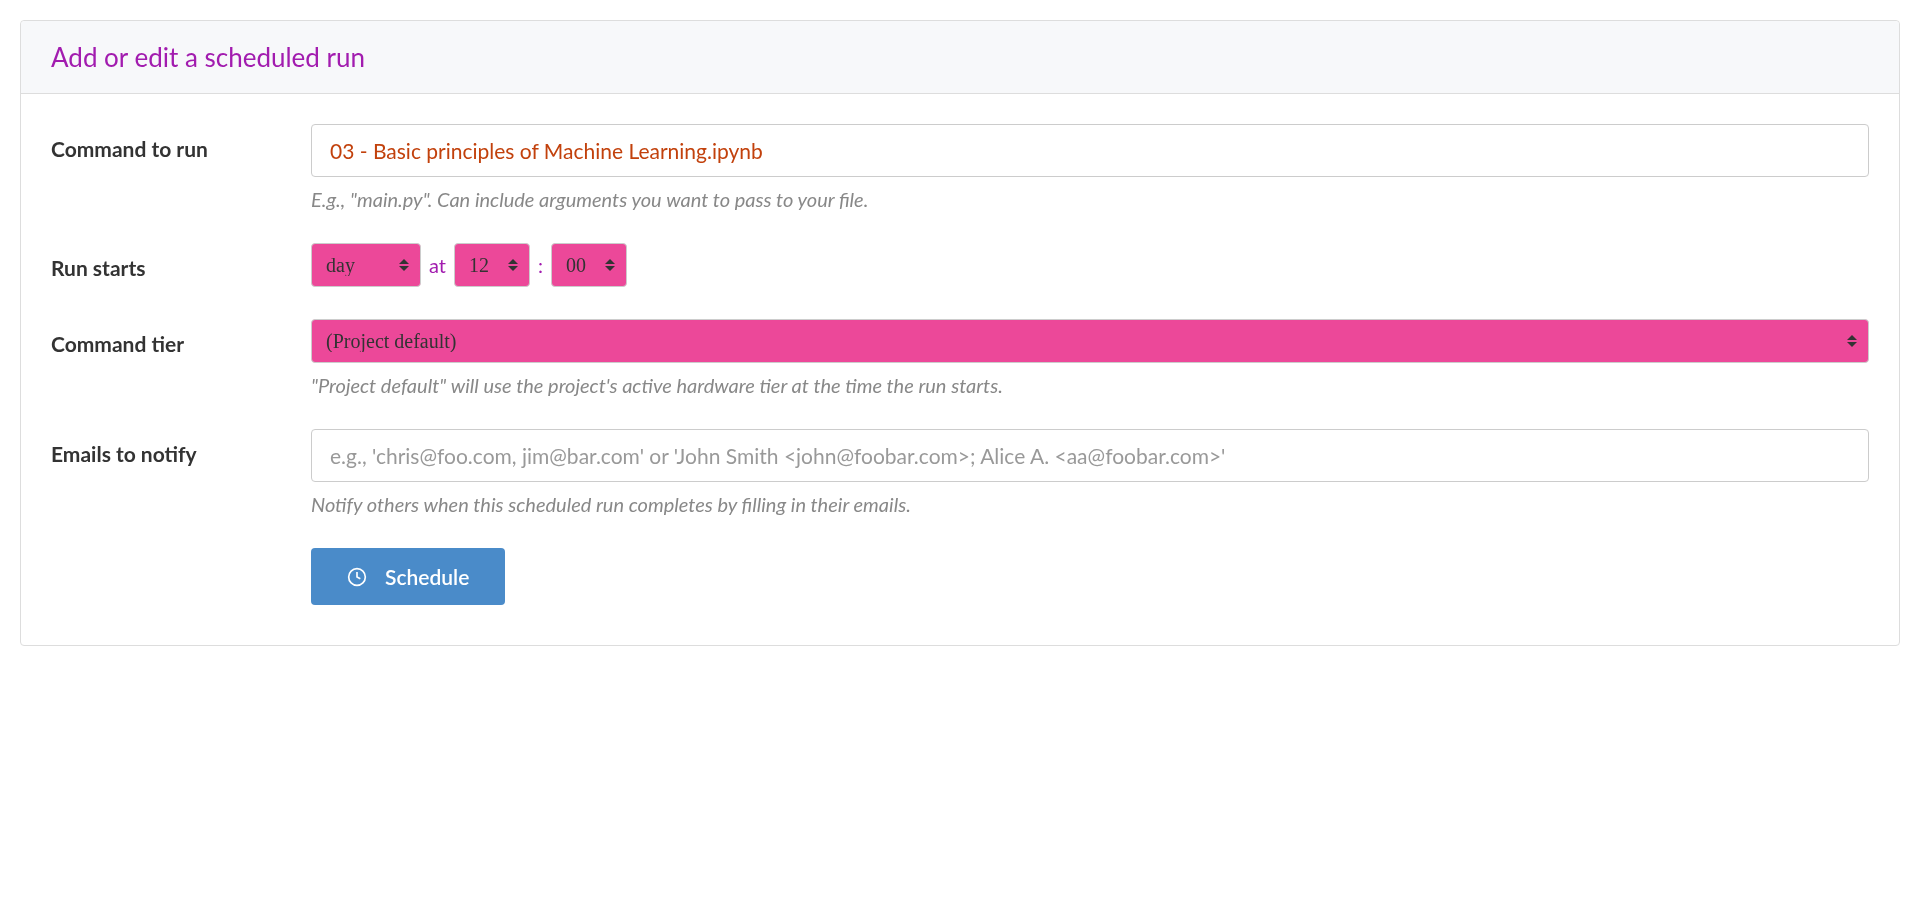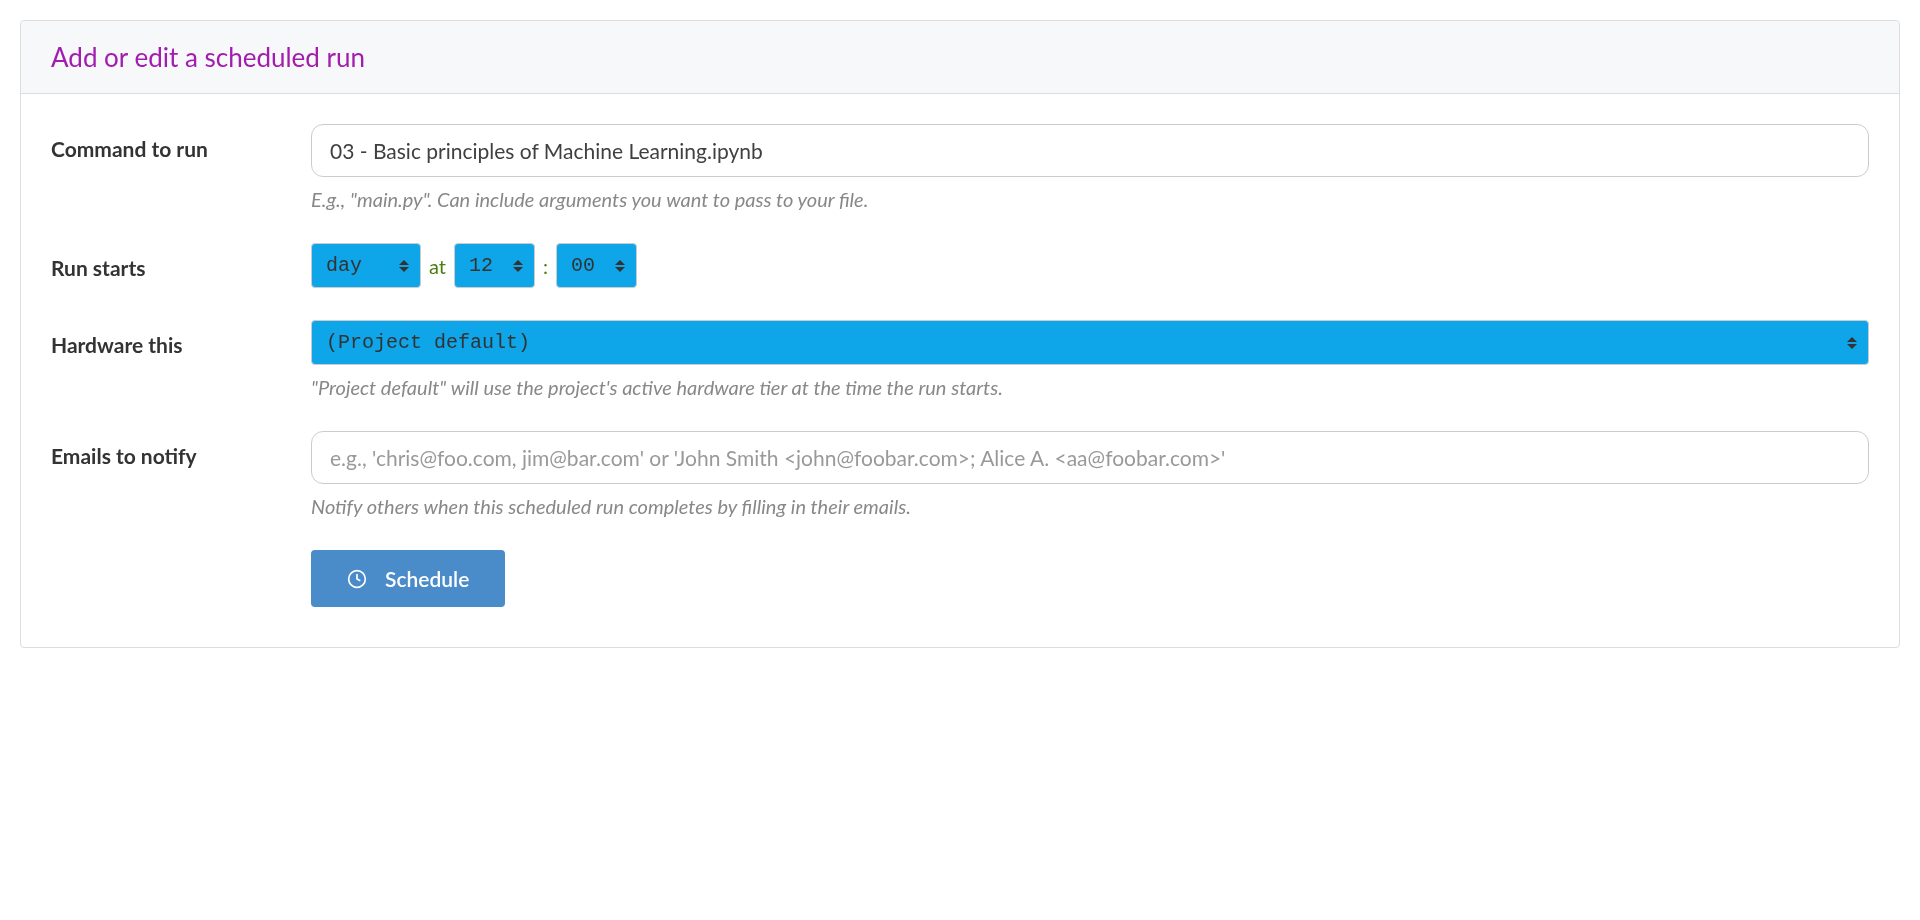--- a/index.html
+++ b/index.html
@@ -49,22 +49,22 @@
       flex-shrink: 0;
     }
     .form-control-wrap {
       flex: 1;
     }
     .text-input {
       width: 100%;
       padding: 13px 18px;
       font-size: 21px;
       border: 1px solid #ccc;
-      border-radius: 12px;
-      color: #404040;
+      border-radius: 4px;
+      color: #c2410c;
       font-family: inherit;
     }
     .text-input::placeholder {
       color: #999;
       font-style: normal;
     }
     .help-text {
       margin-top: 10px;
       font-size: 20px;
       font-style: italic;
@@ -80,26 +80,26 @@
       display: inline-block;
     }
     .select-wrap.full {
       width: 100%;
       display: block;
     }
     .select {
       appearance: none;
       -webkit-appearance: none;
       -moz-appearance: none;
-      background: #0ea5e9;
+      background: #ec4899;
       border: 1px solid #ccc;
       border-radius: 4px;
       padding: 10px 40px 10px 14px;
       font-size: 20px;
-      font-family: Liberation Mono, monospace;
+      font-family: Liberation Serif, serif;
       color: #333;
       cursor: pointer;
     }
     .select.full {
       width: 100%;
     }
     .select-caret {
       position: absolute;
       right: 12px;
       top: 50%;
@@ -120,21 +120,21 @@
     .select-caret::after {
       content: '';
       width: 0;
       height: 0;
       border-left: 5px solid transparent;
       border-right: 5px solid transparent;
       border-top: 5px solid #333;
     }
     .inline-text {
       font-size: 20px;
-      color: #4d7c0f;
+      color: #a21caf;
     }
     .btn {
       display: inline-flex;
       align-items: center;
       gap: 18px;
       background: #4a8bc9;
       color: #fff;
       border: none;
       border-radius: 4px;
       padding: 16px 36px;
@@ -191,21 +191,21 @@
             <select class="select select-num">
               <option>00</option>
             </select>
             <span class="select-caret"></span>
           </div>
         </div>
       </div>
     </div>
 
     <div class="form-row">
-      <div class="form-label">Hardware this</div>
+      <div class="form-label">Command tier</div>
       <div class="form-control-wrap">
         <div class="select-wrap full">
           <select class="select full">
             <option>(Project default)</option>
           </select>
           <span class="select-caret"></span>
         </div>
         <div class="help-text">"Project default" will use the project's active hardware tier at the time the run starts.</div>
       </div>
     </div>

